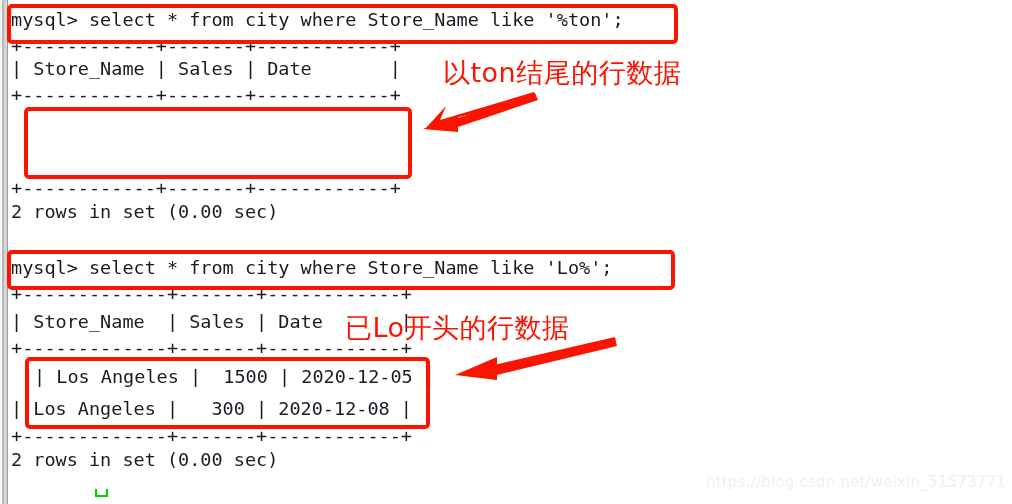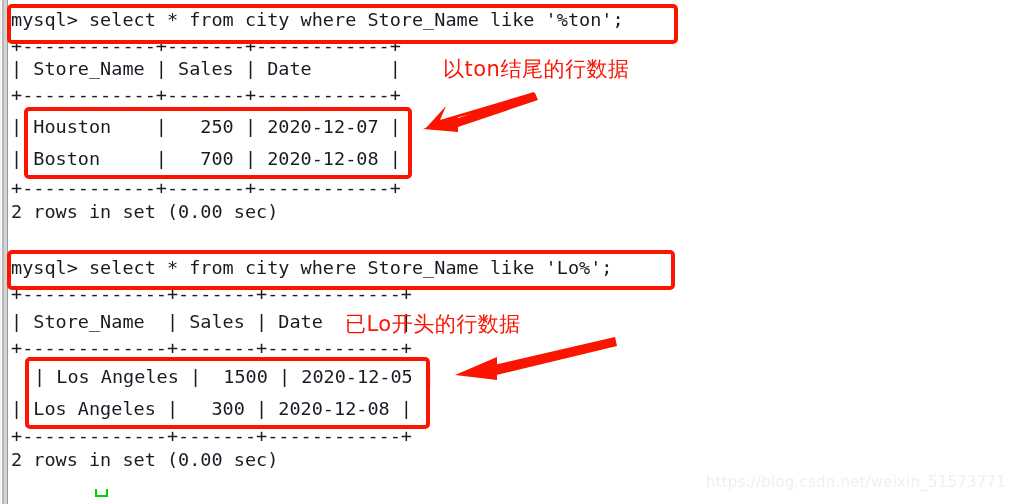--- a/index.html
+++ b/index.html
@@ -49,21 +49,21 @@
     border-radius: 5px;
     box-sizing: border-box;
     pointer-events: none;
   }
 
   
   .cn-note {
     position: absolute;
     color: #fb1400;
     font-family: "DejaVu Sans", "Liberation Sans", sans-serif;
-    font-size: 21px;
+    font-size: 27px;
     font-weight: 500;
     white-space: nowrap;
     letter-spacing: 0.5px;
   }
 
   .arrow-svg {
     position: absolute;
     overflow: visible;
     pointer-events: none;
   }
@@ -94,23 +94,21 @@
 <div class="term">
 
   <div class="line" style="left:2px; top:8px;">mysql&gt; select * from city where Store_Name like '%ton';</div>
 
   <div class="line" style="left:2px; top:34px;">+------------+-------+------------+</div>
 
   <div class="line" style="left:2px; top:57px;">| Store_Name | Sales | Date       |</div>
 
   <div class="line" style="left:2px; top:83px;">+------------+-------+------------+</div>
 
-  <div class="line" style="left:2px; top:115px;">| Houston    |   250 | 2020-12-07 |</div>
 
-  <div class="line" style="left:2px; top:147px;">| Boston     |   700 | 2020-12-08 |</div>
 
   <div class="line" style="left:2px; top:176px;">+------------+-------+------------+</div>
 
   <div class="line" style="left:2px; top:200px;">2 rows in set (0.00 sec)</div>
 
   <div class="line" style="left:2px; top:256px;">mysql&gt; select * from city where Store_Name like 'Lo%';</div>
 
   <div class="line" style="left:2px; top:282px;">+-------------+-------+------------+</div>
 
   <div class="line" style="left:2px; top:310px;">| Store_Name  | Sales | Date       |</div>

